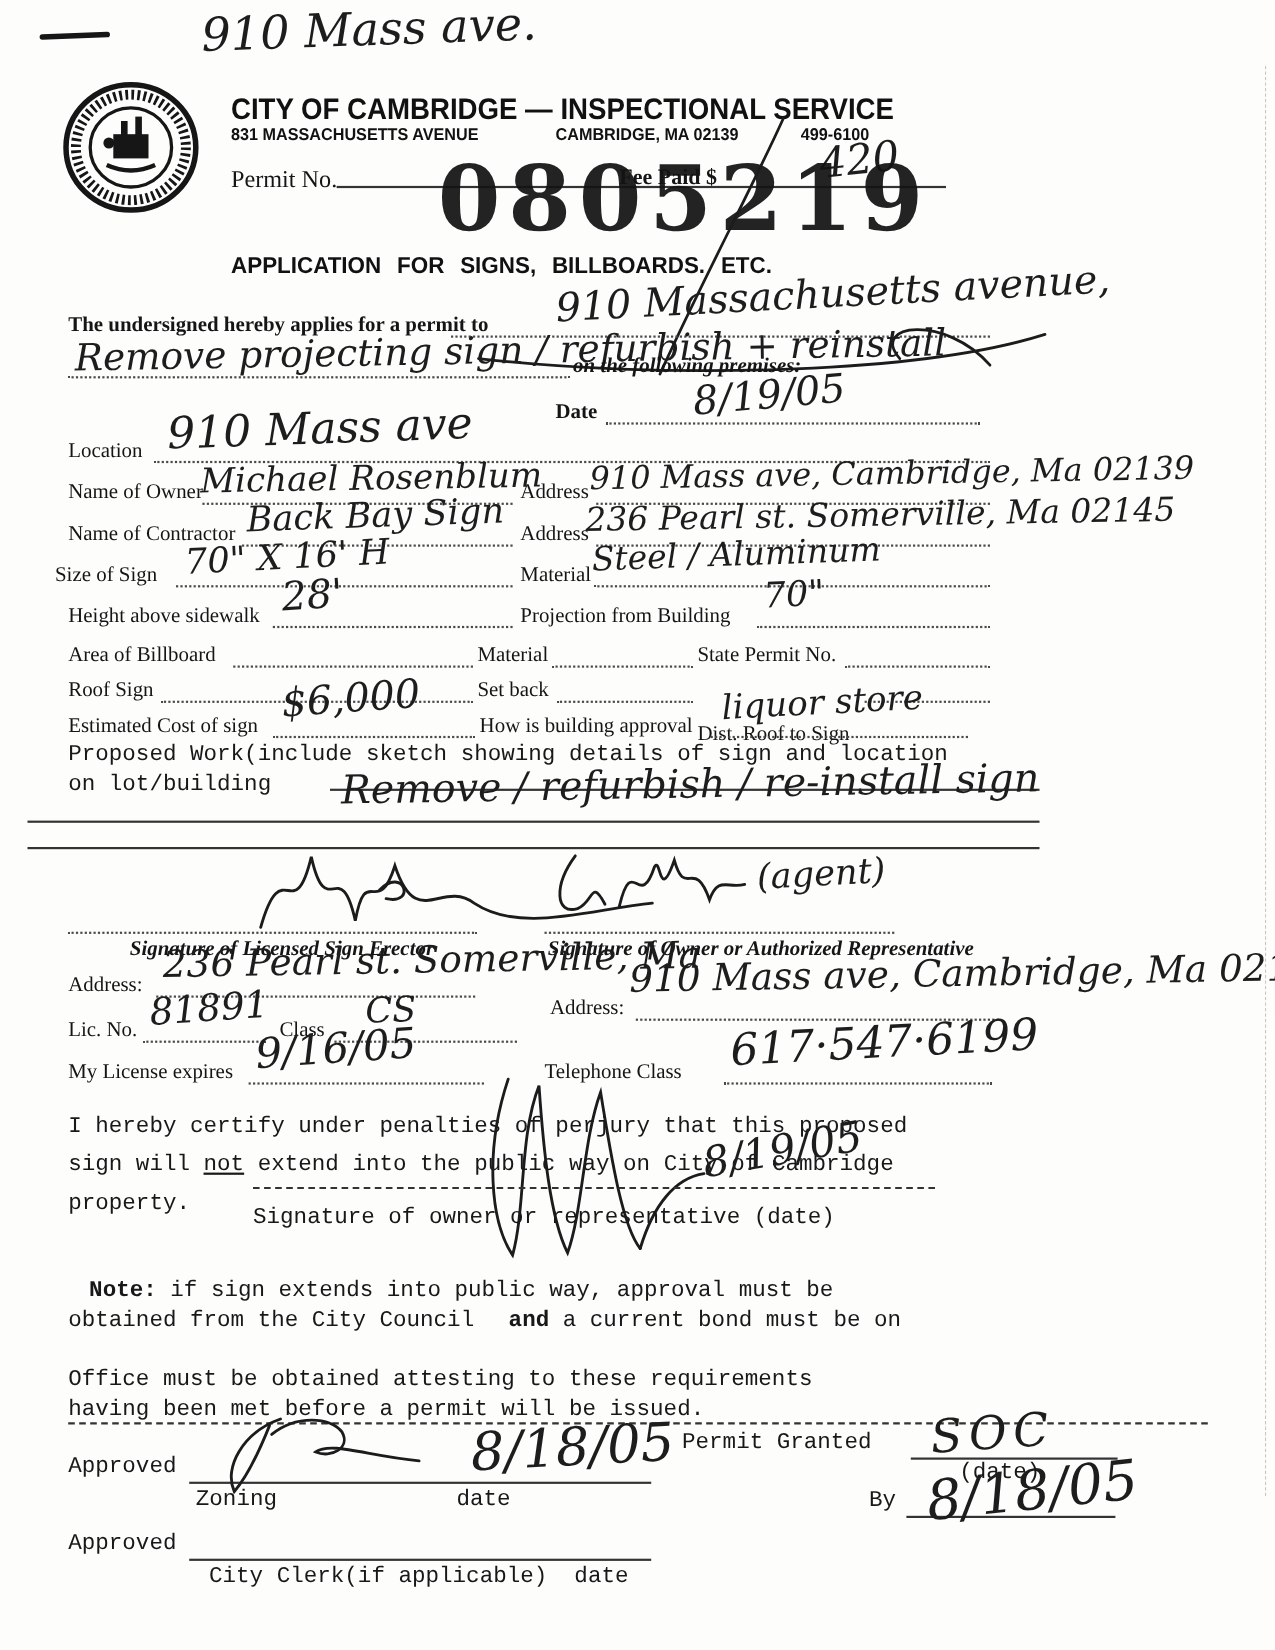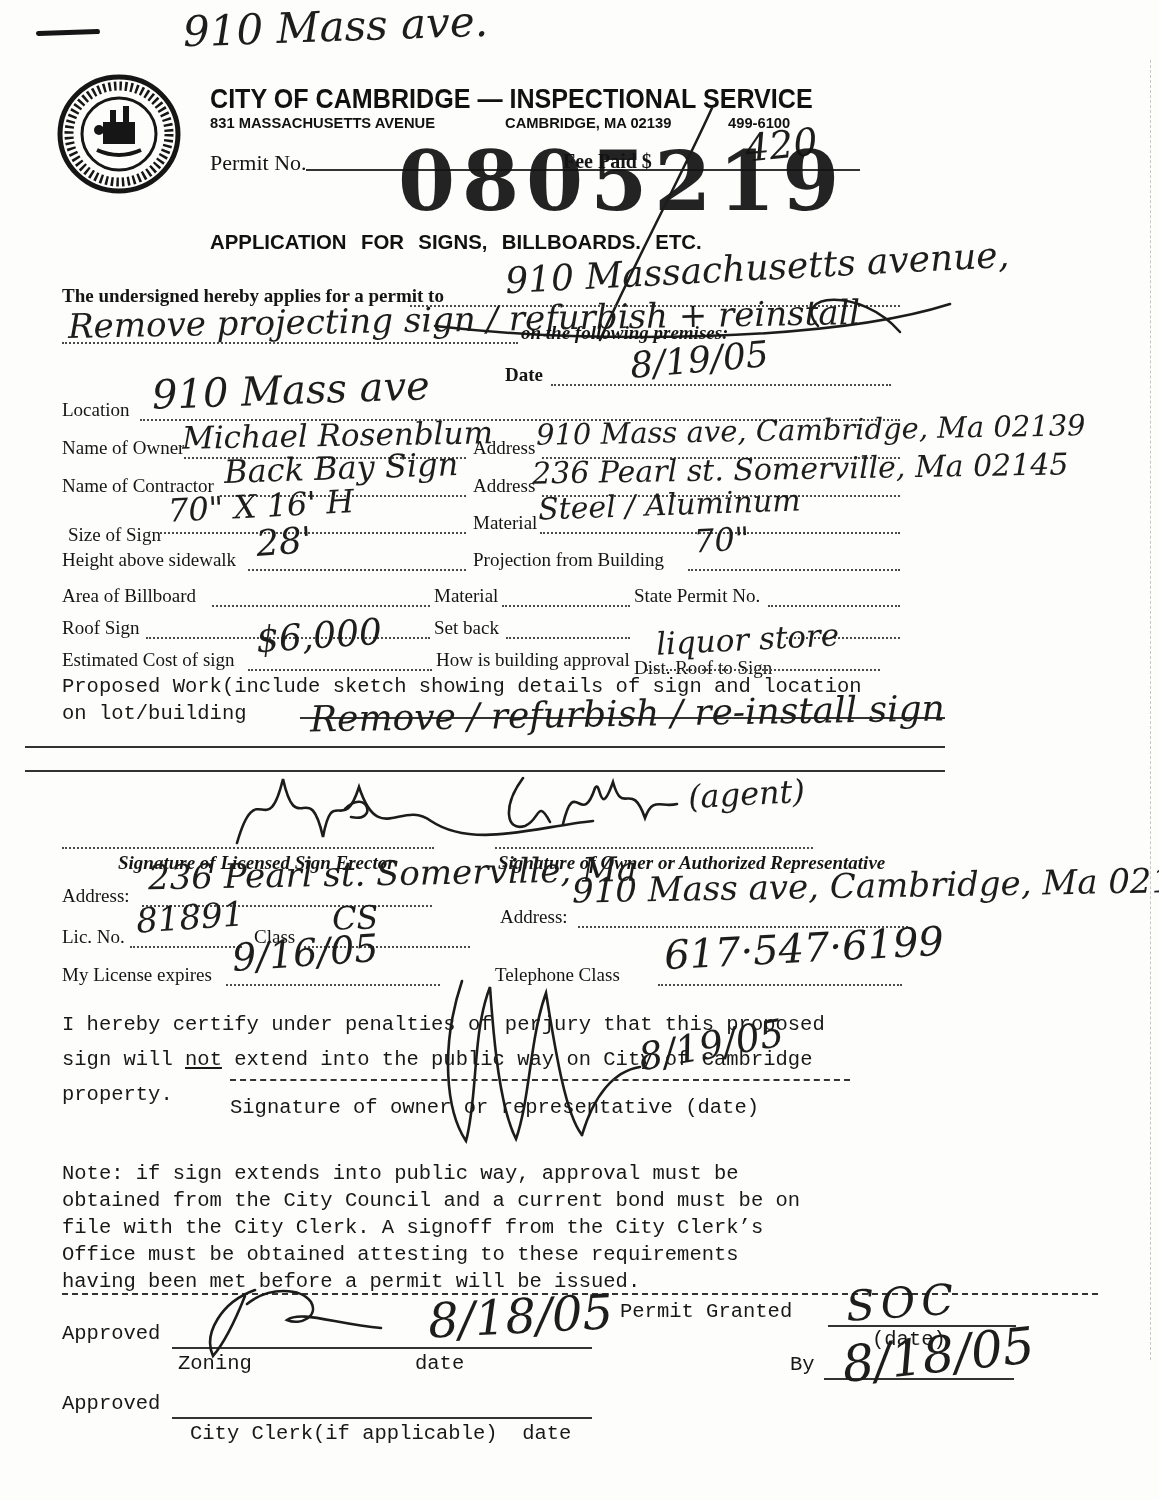--- a/index.html
+++ b/index.html
@@ -3,21 +3,21 @@
 <meta charset="utf-8">
 <style>
   html,body{margin:0;padding:0;background:#e8e8e8;}
   #page{position:relative;width:1159px;height:1500px;background:#fdfdfc;margin:0 auto;overflow:hidden;color:#141414;}
   .abs{position:absolute;}
   
   .lbl{font-family:"Liberation Serif",serif;font-size:19px;color:#151515;white-space:nowrap;}
   .lbl.b{font-weight:bold;}
   
   .tw{font-family:"Liberation Mono","DejaVu Sans Mono",monospace;font-size:20.5px;color:#181818;white-space:pre;}
-  .tw .bold{font-weight:normal;}
+  .tw .bold{font-weight:bold;margin-left:19px;}
   .tw .u{text-decoration:underline;}
   
   .sans{font-family:"Liberation Sans",sans-serif;color:#111;white-space:nowrap;}
   .hdr-title{font-size:27px;font-weight:bold;transform:scaleX(.93);transform-origin:left;}
   .hdr-sub{font-size:15.5px;font-weight:bold;transform:scaleX(.95);transform-origin:left;}
   .form-title{font-size:21px;font-weight:bold;word-spacing:9px;transform:scaleX(.97);transform-origin:left;}
   
   .hw{font-family:"DejaVu Serif",serif;font-style:italic;color:#1d1d1d;white-space:nowrap;line-height:1;}
   
   .dotted{border-bottom:2px dotted #4a4a4a;height:1px;}
@@ -89,21 +89,21 @@
   <div class="abs dotted" style="left:542px;top:456px;width:358px;"></div>
   <div class="abs hw" style="left:536px;top:416px;font-size:29px;transform:rotate(-1deg);">910 Mass ave, Cambridge, Ma 02139</div>
 
   <div class="abs lbl" style="left:62px;top:475px;">Name of Contractor</div>
   <div class="abs dotted" style="left:220px;top:494px;width:246px;"></div>
   <div class="abs hw" style="left:224px;top:452px;font-size:32px;transform:rotate(-2deg);">Back Bay Sign</div>
   <div class="abs lbl" style="left:473px;top:475px;">Address</div>
   <div class="abs dotted" style="left:542px;top:494px;width:358px;"></div>
   <div class="abs hw" style="left:532px;top:454px;font-size:30px;transform:rotate(-1deg);">236 Pearl st. Somerville, Ma 02145</div>
 
-  <div class="abs lbl" style="left:68px;top:512px;margin-top:12px;">Size of Sign</div>
+  <div class="abs lbl" style="left:50px;top:512px;">Size of Sign</div>
   <div class="abs dotted" style="left:160px;top:531px;width:306px;"></div>
   <div class="abs hw" style="left:168px;top:490px;font-size:32px;transform:rotate(-3deg);">70" X 16' H</div>
   <div class="abs lbl" style="left:473px;top:512px;">Material</div>
   <div class="abs dotted" style="left:540px;top:531px;width:360px;"></div>
   <div class="abs hw" style="left:538px;top:490px;font-size:30px;transform:rotate(-2deg);">Steel / Aluminum</div>
 
   <div class="abs lbl" style="left:62px;top:549px;">Height above sidewalk</div>
   <div class="abs dotted" style="left:248px;top:568px;width:218px;"></div>
   <div class="abs hw" style="left:256px;top:524px;font-size:36px;transform:rotate(-4deg);">28'</div>
   <div class="abs lbl" style="left:473px;top:549px;">Projection from Building</div>
@@ -180,21 +180,20 @@
   <svg class="abs stroke" style="left:378px;top:975px;" width="330" height="170" viewBox="0 0 330 170">
     <path d="M84,6 C62,72 68,136 88,166 C100,122 94,58 112,12 C116,70 122,132 138,164 C152,124 152,62 168,18 C178,80 188,140 204,160" stroke-width="2.6"></path>
     <path d="M204,160 C216,120 236,96 262,92" stroke-width="2.6"></path>
   </svg>
   <div class="abs hw" style="left:638px;top:1026px;font-size:38px;transform:rotate(-10deg);">8/19/05</div>
   <div class="abs dashed" style="left:230px;top:1078px;width:620px;"></div>
   <div class="abs tw" style="left:230px;top:1096px;">Signature of owner or representative (date)</div>
 
   <div class="abs tw" style="left:62px;top:1162px;"><span class="bold">Note:</span><span> if sign extends into public way, approval must be</span></div>
   <div class="abs tw" style="left:62px;top:1189px;"><span>obtained from the City Council </span><span class="bold">and</span><span> a current bond must be on</span></div>
-  <div class="abs tw" style="left:62px;top:1216px;">file with the City Clerk. A signoff from the City Clerk’s</div>
   <div class="abs tw" style="left:62px;top:1243px;">Office must be obtained attesting to these requirements</div>
   <div class="abs tw" style="left:62px;top:1270px;">having been met before a permit will be issued.</div>
 
   <div class="abs dashed" style="left:62px;top:1292px;width:1036px;"></div>
 
   <div class="abs tw" style="left:62px;top:1322px;">Approved</div>
   <div class="abs solid" style="left:172px;top:1346px;width:420px;"></div>
   <div class="abs tw" style="left:178px;top:1352px;">Zoning</div>
   <div class="abs tw" style="left:415px;top:1352px;">date</div>
   <svg class="abs stroke" style="left:185px;top:1282px;" width="230" height="80" viewBox="0 0 230 80">

